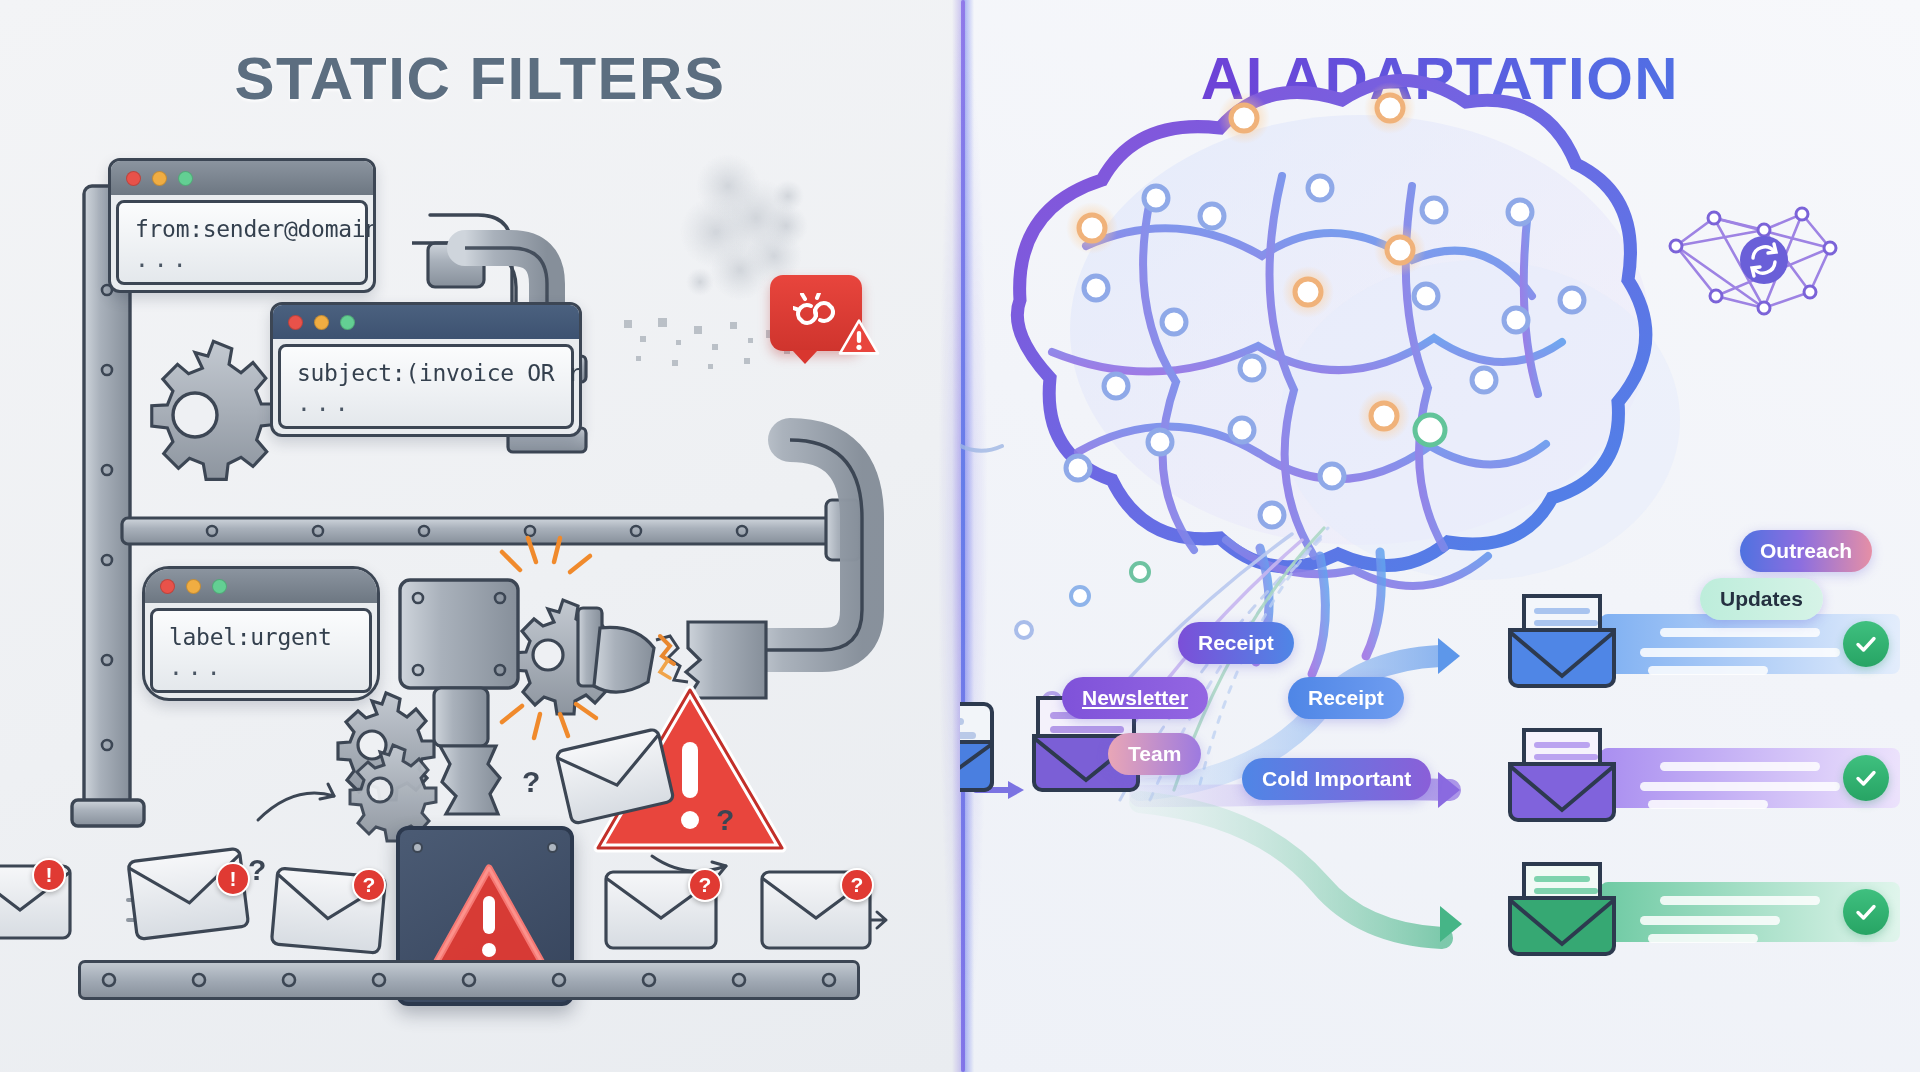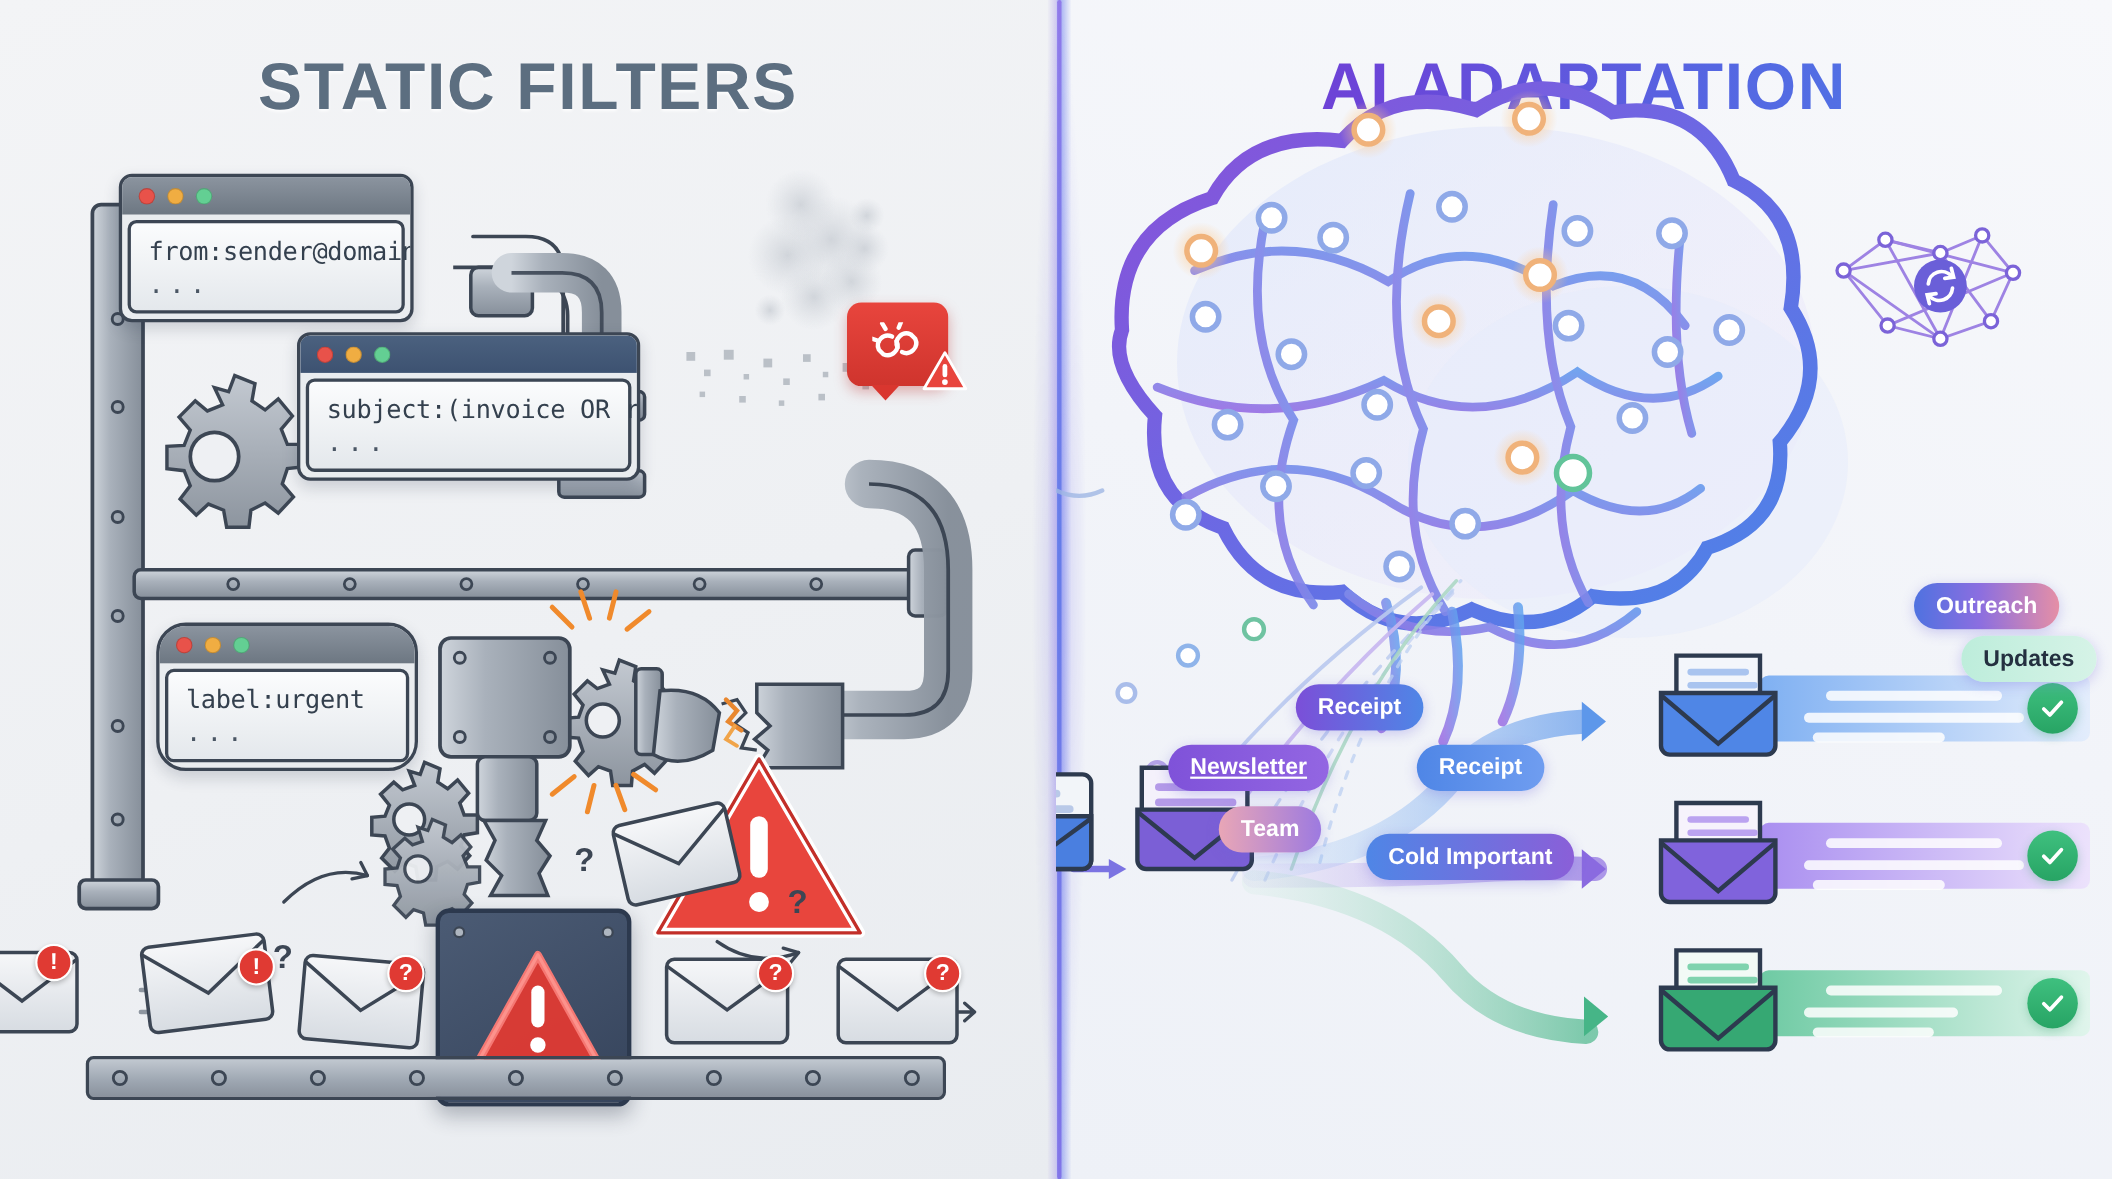--- a/index.html
+++ b/index.html
@@ -673,15 +673,15 @@
         <path d="M4 12.5 L9.5 18 L20 6.5" fill="none" stroke="#fff" stroke-width="3.4" stroke-linecap="round" stroke-linejoin="round"></path>
       </svg>
   </div>
 
   <div class="pill" style="left:1178px;top:622px;background:linear-gradient(90deg,#7b4fd8,#4f86e6);">Receipt</div>
   <div class="pill" style="left:1062px;top:677px;background:linear-gradient(90deg,#7f52d9,#9366e2);text-decoration:underline;">Newsletter</div>
   <div class="pill" style="left:1288px;top:677px;background:linear-gradient(90deg,#4f86e6,#6f9df0);">Receipt</div>
   <div class="pill" style="left:1108px;top:733px;background:linear-gradient(90deg,#e9a6b6,#9d7ae0);">Team</div>
   <div class="pill" style="left:1242px;top:758px;background:linear-gradient(90deg,#4f86e6,#8a5fd8);">Cold Important</div>
   <div class="pill" style="left:1740px;top:530px;background:linear-gradient(90deg,#4f72e0,#8b6ee0 45%,#e58fa6);">Outreach</div>
-  <div class="pill dark" style="left:1783px;top:578px;background:linear-gradient(90deg,#bdeddb,#d6f3e7);">Updates</div>
+  <div class="pill dark" style="left:1700px;top:578px;background:linear-gradient(90deg,#bdeddb,#d6f3e7);">Updates</div>
 
 </div>
 
 </body></html>

